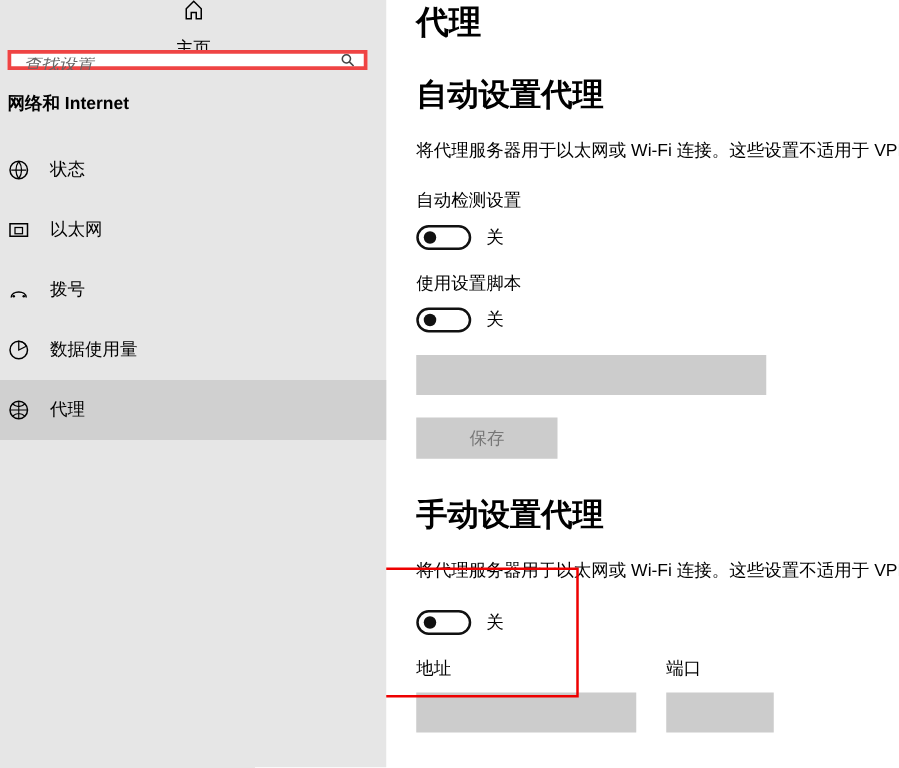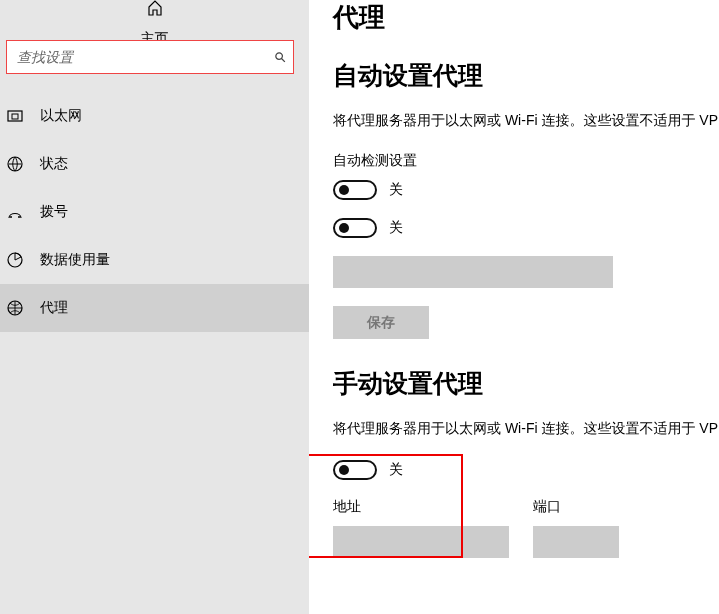--- a/index.html
+++ b/index.html
@@ -31,23 +31,23 @@
 .home-row .icon { width: 16px; height: 16px; display:flex; align-items:center; justify-content:center; }
 .home-row span.label { font-size: 14px; }
 .search-wrap {
   padding: 0 6px;
   margin-top: 16px;
   margin-bottom: 18px;
 }
 .search-box {
   position: relative;
   width: 288px;
-  height: 34px;
+  height: 16px;
   background: #fff;
-  border: 1px solid #ef4444;
+  border: 3px solid #ef4444;
 }
 .search-box input {
   width: 100%;
   height: 100%;
   border: none;
   outline: none;
   padding: 0 34px 0 10px;
   font-size: 14px;
   background: transparent;
   font-family: inherit;
@@ -142,30 +142,29 @@
   width: 280px;
   height: 32px;
   background: #ccc;
   border: none;
   padding: 0 6px;
   font-family: inherit;
   font-size: 14px;
   margin-bottom: 18px;
 }
 .save-btn {
-  width: 96px;
+  width: 113px;
   height: 33px;
   background: #ccc;
   border: none;
   color: #777;
   font-family: inherit;
   font-size: 14px;
   cursor: default;
   margin-bottom: 28px;
-  font-weight: bold;
 }
 .highlight-box {
   position: absolute;
   border: 2px solid #e00;
   pointer-events: none;
 }
 .input-row { display: flex; gap: 24px; }
 .input-col { display: flex; flex-direction: column; }
 .addr-input { width: 176px; height: 32px; background: #ccc; border:none; padding:0 6px; font-family: inherit; }
 .port-input { width: 86px; height: 32px; background: #ccc; border:none; padding:0 6px; font-family: inherit; }
@@ -184,39 +183,40 @@
     <span class="label">主页</span>
   </div>
 
   <div class="search-wrap">
     <div class="search-box">
       <input type="text" placeholder="查找设置" style="">
       <span class="search-icon">⚲</span>
     </div>
   </div>
 
+  <div class="category">网络和 Internet</div>
+
+  <div class="nav-item">
+    <span class="icon">
+      <svg width="18" height="18" viewBox="0 0 18 18">
+          <circle cx="9" cy="9" r="7" fill="none" stroke="#000" stroke-width="1.2"></circle>
+          <path d="M3 9 H15 M9 2 C6 6 6 12 9 16 M9 2 C12 6 12 12 9 16" fill="none" stroke="#000" stroke-width="1"></path>
+        </svg>
+    </span>
+    <span class="label">状态</span>
+  </div>
 
   <div class="nav-item">
     <span class="icon">
       <svg width="18" height="18" viewBox="0 0 18 18">
           <rect x="2" y="4" width="14" height="10" fill="none" stroke="#000" stroke-width="1.2"></rect>
           <rect x="6" y="7" width="6" height="5" fill="none" stroke="#000" stroke-width="1"></rect>
         </svg>
     </span>
     <span class="label">以太网</span>
-  </div>
-
-  <div class="nav-item">
-    <span class="icon">
-      <svg width="18" height="18" viewBox="0 0 18 18">
-          <circle cx="9" cy="9" r="7" fill="none" stroke="#000" stroke-width="1.2"></circle>
-          <path d="M3 9 H15 M9 2 C6 6 6 12 9 16 M9 2 C12 6 12 12 9 16" fill="none" stroke="#000" stroke-width="1"></path>
-        </svg>
-    </span>
-    <span class="label">状态</span>
   </div>
 
   <div class="nav-item">
     <span class="icon">
       <svg width="18" height="18" viewBox="0 0 18 18">
           <path d="M3 15 C3 9 15 9 15 15" fill="none" stroke="#000" stroke-width="1.2"></path>
           <circle cx="5" cy="14" r="1" fill="#000"></circle>
           <circle cx="13" cy="14" r="1" fill="#000"></circle>
         </svg>
     </span>
@@ -252,20 +252,21 @@
   <div class="desc">将代理服务器用于以太网或 Wi-Fi 连接。这些设置不适用于 VPN</div>
 
   <div class="setting-label">自动检测设置</div>
   <div class="toggle-row">
     <div class="toggle">
         <div class="knob"></div>
       </div>
     <span class="toggle-state">关</span>
   </div>
 
+  <div class="setting-label">使用设置脚本</div>
   <div class="toggle-row">
     <div class="toggle">
         <div class="knob"></div>
       </div>
     <span class="toggle-state">关</span>
   </div>
 
   <input class="text-input" type="text" value="" style="">
 
   <div><button class="save-btn" disabled="">保存</button></div>

